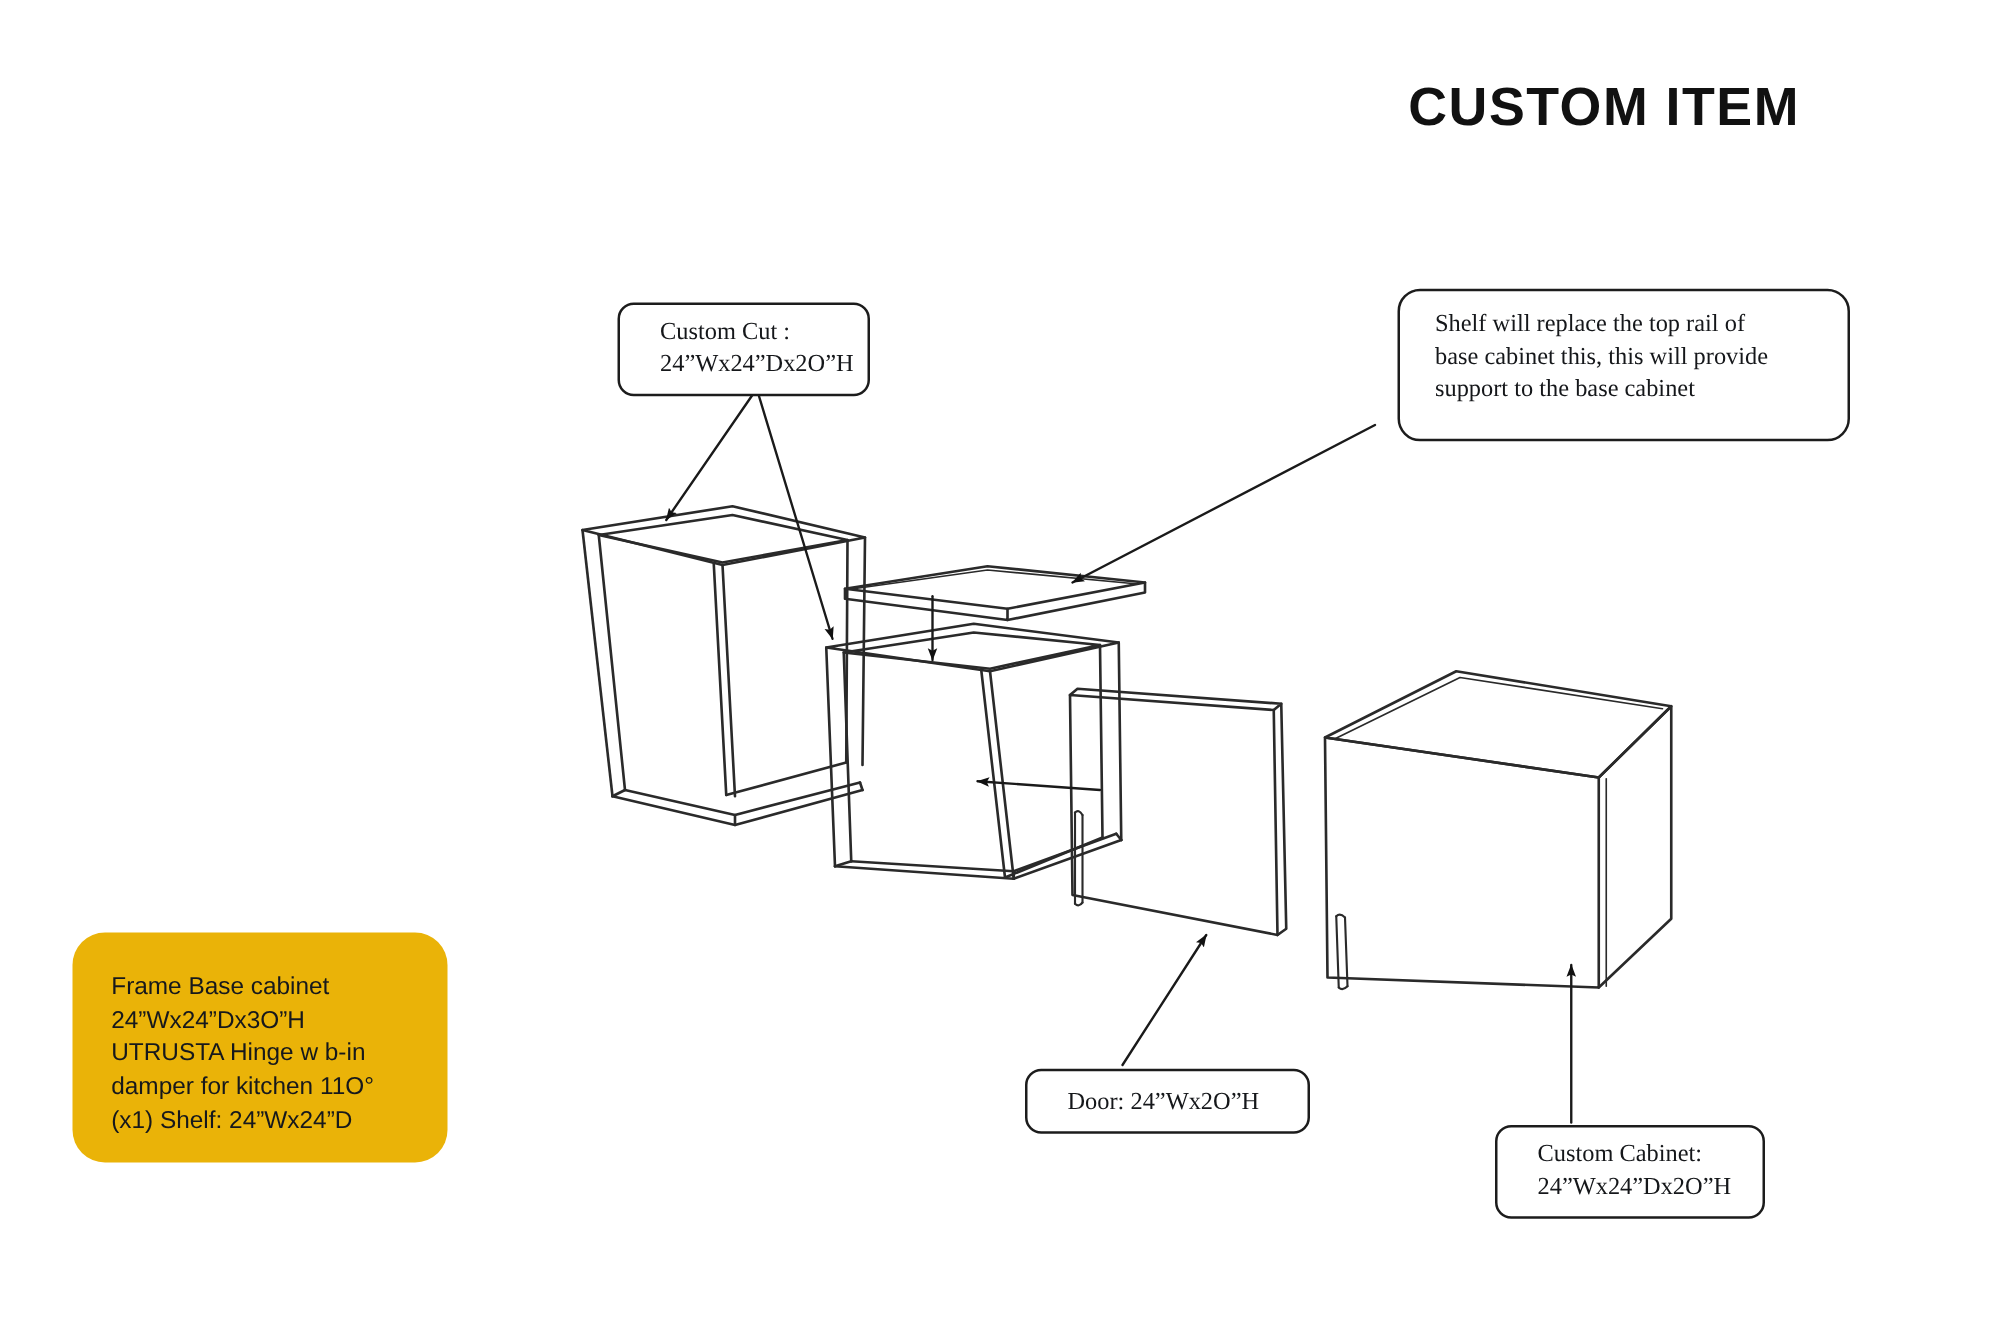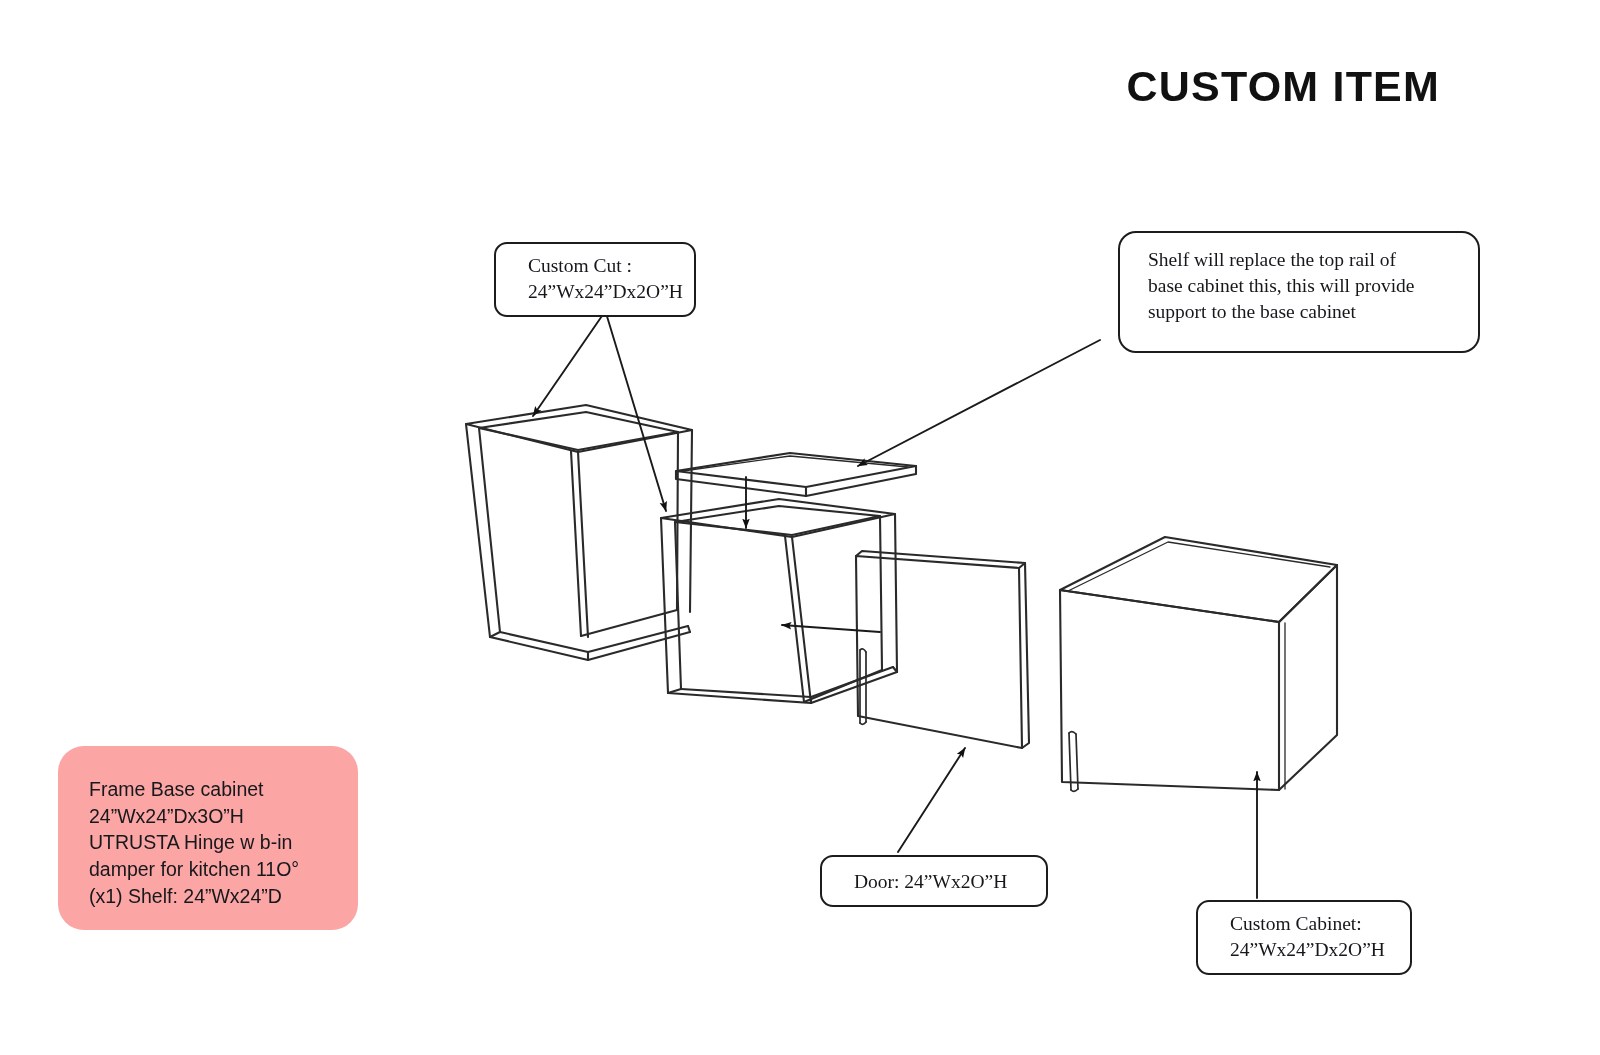--- a/index.html
+++ b/index.html
@@ -78,21 +78,21 @@
     min-height: 62px;
   }
 
   #note-frame-base {
     position: absolute;
     left: 58px;
     top: 746px;
     width: 300px;
     min-height: 164px;
     box-sizing: border-box;
-    background: #fca5a5;
+    background: #eab308;
     border: none;
     border-radius: 26px;
     padding: 30px 20px 20px 31px;
     font-size: 19.5px;
     line-height: 1.37;
     color: #16181c;
     font-family: "Liberation Sans", sans-serif;
     white-space: pre-line;
   }
 

